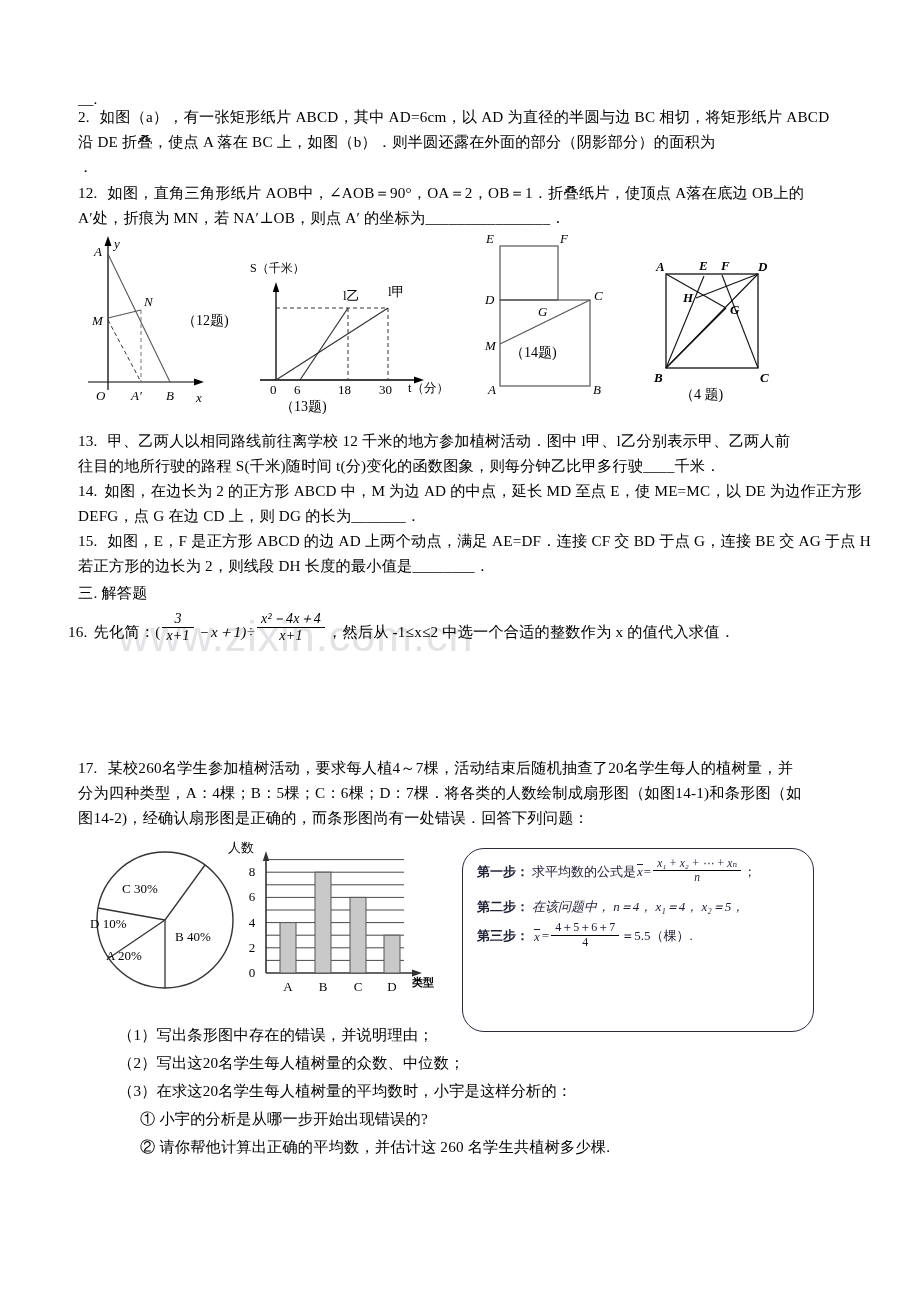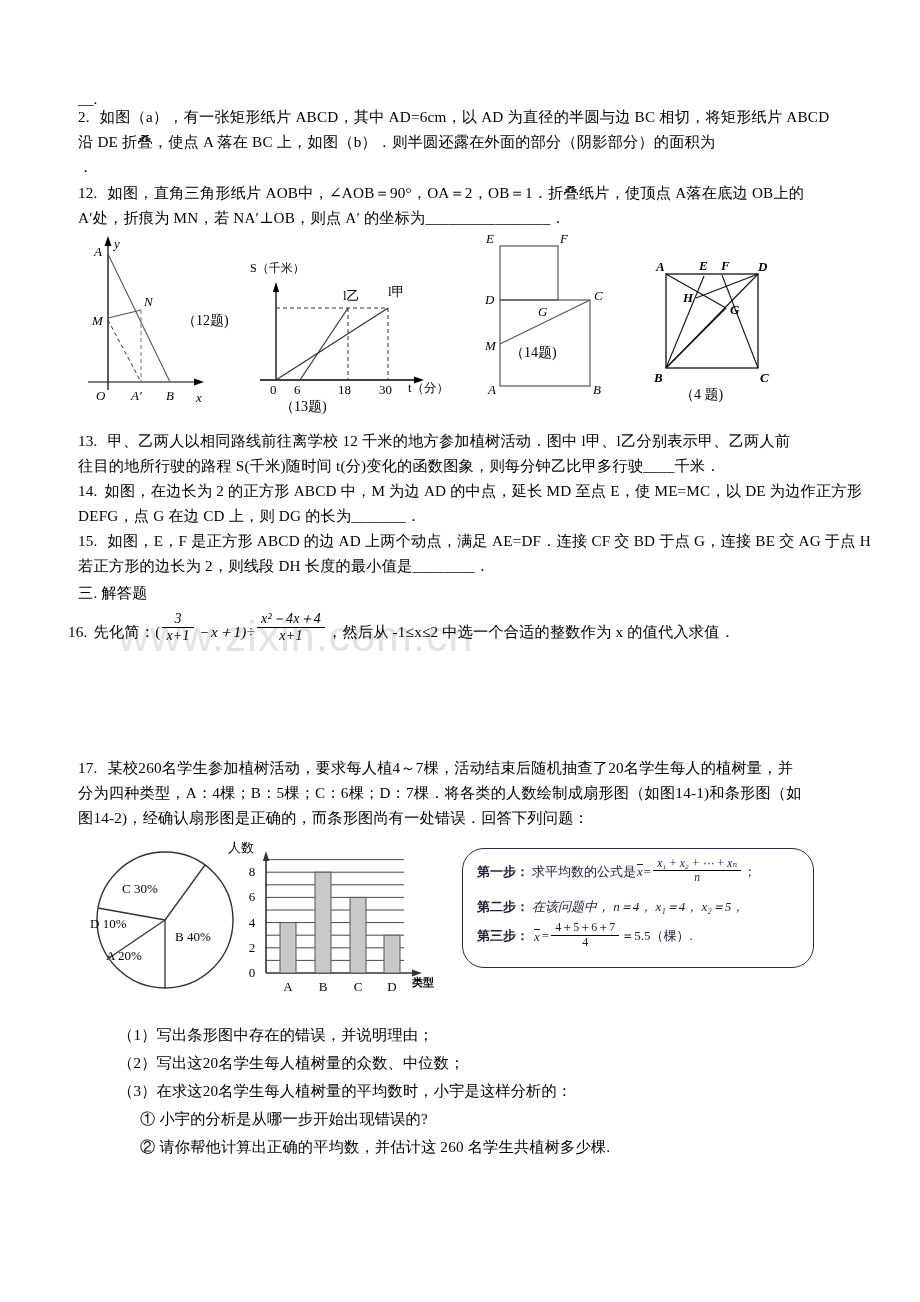--- a/index.html
+++ b/index.html
@@ -301,21 +301,21 @@
 
         <text class="lbl-n" x="56" y="148" font-size="13" text-anchor="middle">A</text>
         <text class="lbl-n" x="91" y="148" font-size="13" text-anchor="middle">B</text>
         <text class="lbl-n" x="126" y="148" font-size="13" text-anchor="middle">C</text>
         <text class="lbl-n" x="160" y="148" font-size="13" text-anchor="middle">D</text>
       </svg>
       <div style="position:absolute; left:-4px; top:-4px; font-size:13px;">人数</div>
       <div style="position:absolute; left:180px; top:132px; font-size:11px;font-weight:bold;">类型</div>
     </div>
 
-    <div class="stepbox" style="left:462px; top:848px; width:352px; height:120px;">
+    <div class="stepbox" style="left:462px; top:848px; width:352px; height:184px;">
       <div class="steprow">
         <span class="steplabel">第一步：</span>
         <span>求平均数的公式是</span>
         <span class="italic" style="border-top:1px solid #1d1d33; line-height:1; margin:0 1px;">x</span>
         <span>=</span>
         <span class="frac">
           <span class="num italic" style="font-size:11.5px;">x₁ + x₂ + ⋯ + xₙ</span>
           <span class="den italic" style="font-size:11.5px;">n</span>
         </span>
         <span>；</span>

